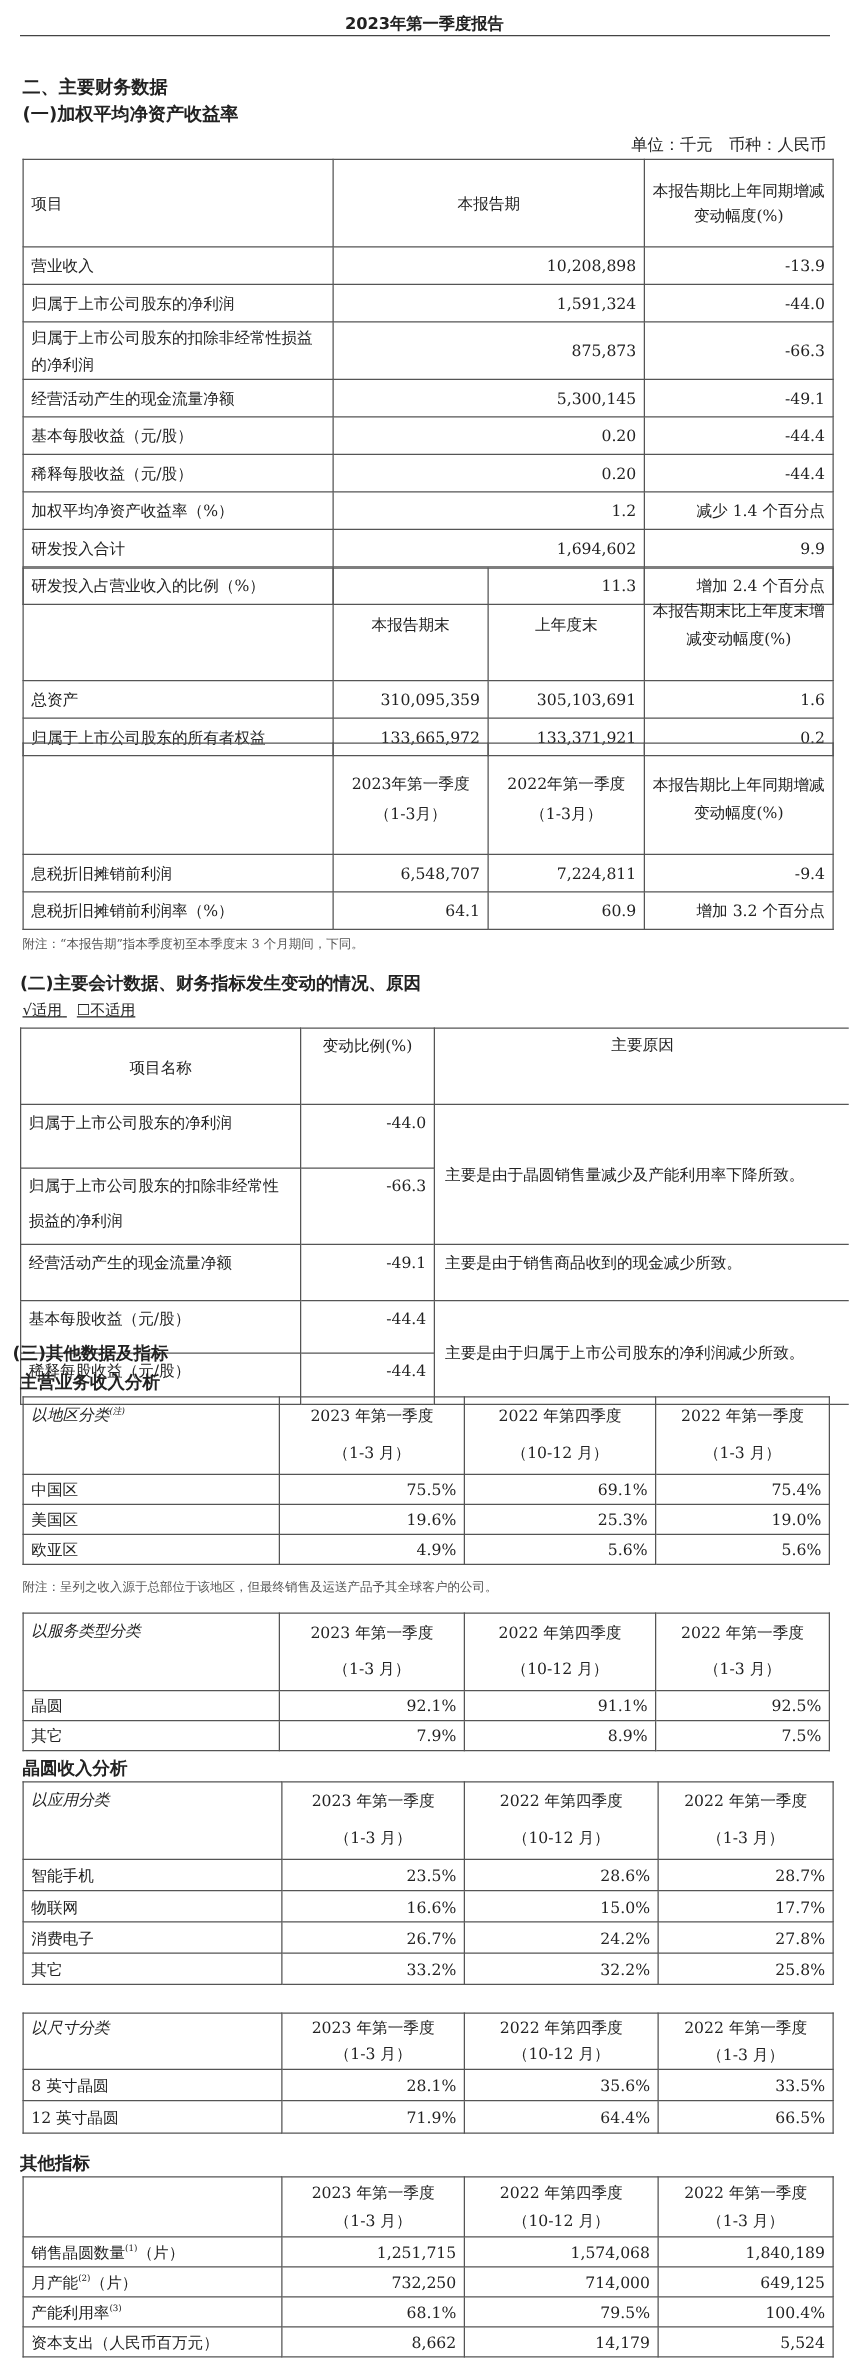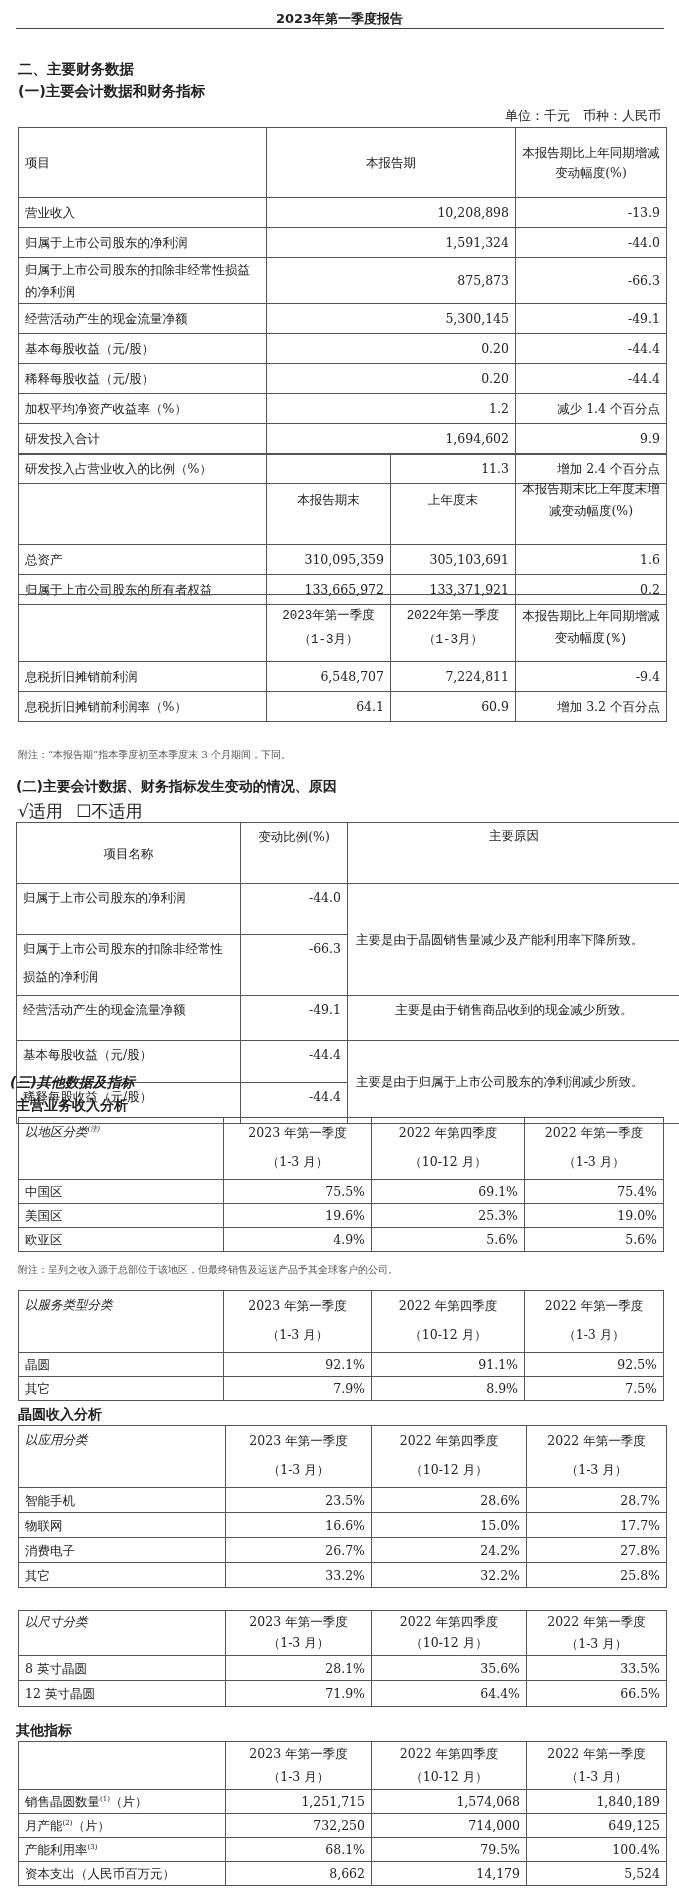--- a/index.html
+++ b/index.html
@@ -13,32 +13,32 @@
   .h2 { font-family:"DejaVu Sans","Liberation Sans",sans-serif; font-weight:bold; font-size:14px; }
   .unit { font-size:13px; right:18px; top:107px; }
   .note { font-size:10px; color:#555; }
   table { border-collapse:collapse; position:absolute; table-layout:fixed; }
   td, th { border:1px solid #555; font-size:12.5px; font-weight:normal; padding:0 6px; line-height:23px; vertical-align:middle; }
   th { text-align:center; line-height:23px; }
   td.num { text-align:right; font-family:"DejaVu Serif","Liberation Serif",serif; }
   td.lbl { text-align:left; }
   th.lft { text-align:left; vertical-align:top; font-style:italic; }
   th.top { vertical-align:top; }
-  .chk { font-size:17px; }
+  .chk { font-size:12px;text-decoration:underline; }
   sup { font-size:7px; vertical-align:super; line-height:0; }
   td.reason { vertical-align:middle; line-height:24px; padding:0 8px; }
 </style>
 </head>
 <body>
 
 <div class="abs hdr">2023年第一季度报告</div>
 <div class="abs hrule"></div>
 
 <div class="abs h1" style="left:18px;top:60px;">二、主要财务数据</div>
-<div class="abs h1" style="left:18px;top:82px;">(一)主要会计数据和财务指标</div>
+<div class="abs h1" style="left:18px;top:82px;">(一)加权平均净资产收益率</div>
 <div class="abs unit">单位：千元　币种：人民币</div>
 
 <table style="left:18px;top:127px;width:648px;">
   <colgroup>
       <col style="width:248px">
       <col style="width:249px">
       <col style="width:151px">
     </colgroup>
   <tbody>
       <tr style="height:70px;">
@@ -124,21 +124,21 @@
   </table>
 
 <table style="left:18px;top:594px;width:648px;">
   <colgroup>
       <col style="width:248px">
       <col style="width:124px">
       <col style="width:125px">
       <col style="width:151px">
     </colgroup>
   <tbody>
-      <tr style="height:67px;font-family:Liberation Mono, monospace;">
+      <tr style="height:89px;">
     <th></th>
     <th style="line-height:24px;">2023年第一季度（1-3月）</th>
     <th style="line-height:24px;">2022年第一季度（1-3月）</th>
     <th style="line-height:22px;">本报告期比上年同期增减变动幅度(%)</th>
   </tr>
   <tr style="height:30px;">
         <td class="lbl">息税折旧摊销前利润</td>
         <td class="num">6,548,707</td>
         <td class="num">7,224,811</td>
         <td class="num">-9.4</td>
@@ -177,35 +177,35 @@
         <td class="num" style="vertical-align:top;line-height:28px;">-44.0</td>
     <td class="reason" rowspan="2">主要是由于晶圆销售量减少及产能利用率下降所致。</td>
       </tr>
   <tr style="height:61px;">
         <td class="lbl" style="vertical-align:top;line-height:28px;">归属于上市公司股东的扣除非经常性损益的净利润</td>
         <td class="num" style="vertical-align:top;line-height:28px;">-66.3</td>
       </tr>
   <tr style="height:45px;">
         <td class="lbl" style="vertical-align:top;line-height:28px;">经营活动产生的现金流量净额</td>
         <td class="num" style="vertical-align:top;line-height:28px;">-49.1</td>
-    <td class="reason" style="vertical-align:top;line-height:28px;text-align:center;">主要是由于销售商品收到的现金减少所致。</td>
+    <td class="reason" style="vertical-align:top;line-height:28px;">主要是由于销售商品收到的现金减少所致。</td>
       </tr>
   <tr style="height:42px;">
         <td class="lbl" style="vertical-align:top;line-height:28px;">基本每股收益（元/股）</td>
         <td class="num" style="vertical-align:top;line-height:28px;">-44.4</td>
     <td class="reason" rowspan="2">主要是由于归属于上市公司股东的净利润减少所致。</td>
       </tr>
   <tr style="height:41px;">
         <td class="lbl" style="vertical-align:top;line-height:28px;">稀释每股收益（元/股）</td>
         <td class="num" style="vertical-align:top;line-height:28px;">-44.4</td>
       </tr>
 </tbody>
   </table>
 
-<div class="abs h2" style="left:10px;top:1074px;font-style:italic;">(三)其他数据及指标</div>
+<div class="abs h2" style="left:10px;top:1074px;">(三)其他数据及指标</div>
 <div class="abs h2" style="left:16px;top:1097px;">主营业务收入分析</div>
 
 <table style="left:18px;top:1117px;width:645px;">
   <colgroup>
       <col style="width:205px">
       <col style="width:148px">
       <col style="width:153px">
       <col style="width:139px">
     </colgroup>
   <tbody>

